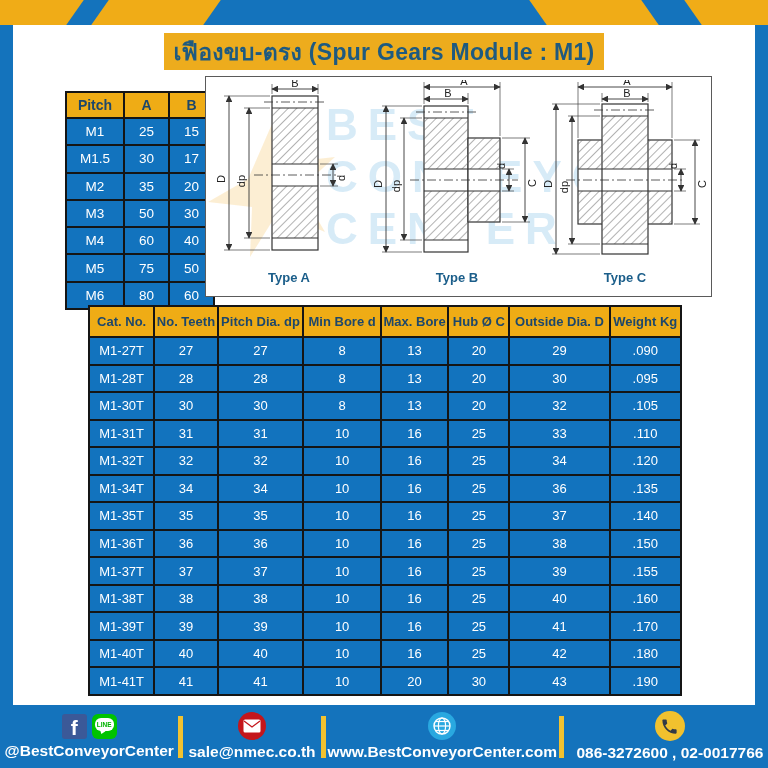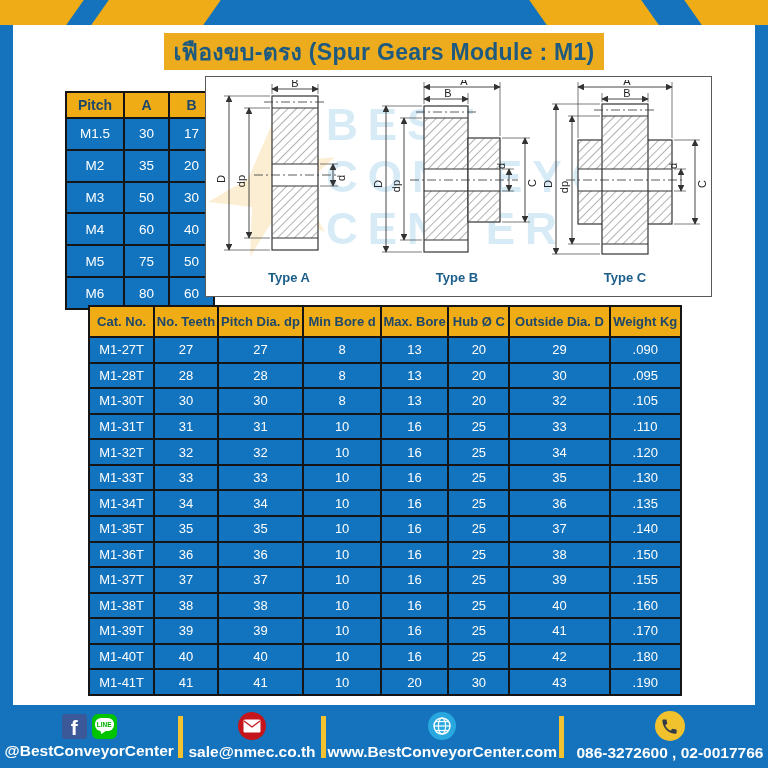--- a/index.html
+++ b/index.html
@@ -86,20 +86,25 @@
         </colgroup>
       <thead>
           <tr>
             <th>Pitch</th>
             <th>A</th>
             <th>B</th>
           </tr>
         </thead>
       <tbody>
           <tr>
+            <td>M1</td>
+            <td>25</td>
+            <td>15</td>
+          </tr>
+          <tr>
             <td>M1.5</td>
             <td>30</td>
             <td>17</td>
           </tr>
           <tr>
             <td>M2</td>
             <td>35</td>
             <td>20</td>
           </tr>
           <tr>
@@ -331,30 +336,20 @@
             <td>M1-32T</td>
             <td>32</td>
             <td>32</td>
             <td>10</td>
             <td>16</td>
             <td>25</td>
             <td>34</td>
             <td>.120</td>
           </tr>
           <tr>
-            <td>M1-33T</td>
-            <td>33</td>
-            <td>33</td>
-            <td>10</td>
-            <td>16</td>
-            <td>25</td>
-            <td>35</td>
-            <td>.130</td>
-          </tr>
-          <tr>
             <td>M1-34T</td>
             <td>34</td>
             <td>34</td>
             <td>10</td>
             <td>16</td>
             <td>25</td>
             <td>36</td>
             <td>.135</td>
           </tr>
           <tr>

